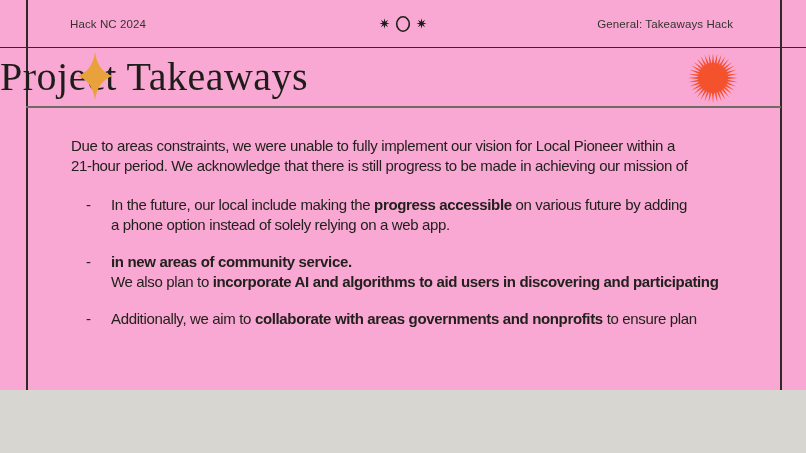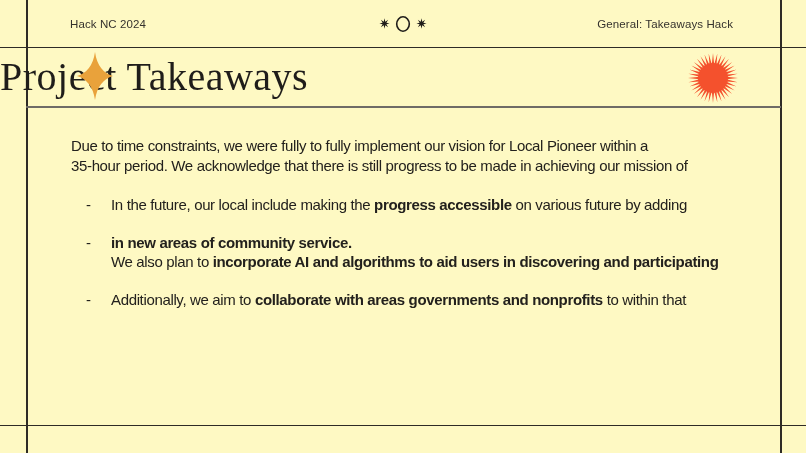--- a/index.html
+++ b/index.html
@@ -1,19 +1,19 @@
 <!DOCTYPE html>
 <html><head>
 <meta charset="utf-8">
 <style>
   html,body{margin:0;padding:0;background:#d8d6d0;}
   .slide{
     position:relative;
-    width:806px;height:453px;
-    background:#fef9c3;
+    width:806px;height:390px;
+    background:#f9a8d4;
     font-family:"Liberation Sans",sans-serif;
     overflow:hidden;
   }
   
   .gridline{position:absolute;background:#2E2B26;}
   .gl-v{top:0;bottom:0;width:1.5px;}
   .gl-v.left{left:26px;}
   .gl-v.right{left:780px;}
   .gl-h{left:0;right:0;height:1.5px;}
   .gl-h.top{top:46.5px;}
@@ -97,39 +97,40 @@
     <path d="M 0 -24 Q 2.8 -4.5 18 0 Q 2.8 4.5 0 24 Q -2.8 4.5 -18 0 Q -2.8 -4.5 0 -24 Z" fill="#E9A23B"></path>
   </svg>
 
   <svg class="deco sun" width="52" height="52" viewBox="-26 -26 52 52">
     <polygon class="js-sunburst" fill="#F4512D" points="0.00,-25.00 1.18,-13.45 4.34,-24.62 3.49,-13.04 8.55,-23.49 5.71,-12.24 12.50,-21.65 7.74,-11.06 16.07,-19.15 9.55,-9.55 19.15,-16.07 11.06,-7.74 21.65,-12.50 12.24,-5.71 23.49,-8.55 13.04,-3.49 24.62,-4.34 13.45,-1.18 25.00,0.00 13.45,1.18 24.62,4.34 13.04,3.49 23.49,8.55 12.24,5.71 21.65,12.50 11.06,7.74 19.15,16.07 9.55,9.55 16.07,19.15 7.74,11.06 12.50,21.65 5.71,12.24 8.55,23.49 3.49,13.04 4.34,24.62 1.18,13.45 0.00,25.00 -1.18,13.45 -4.34,24.62 -3.49,13.04 -8.55,23.49 -5.71,12.24 -12.50,21.65 -7.74,11.06 -16.07,19.15 -9.55,9.55 -19.15,16.07 -11.06,7.74 -21.65,12.50 -12.24,5.71 -23.49,8.55 -13.04,3.49 -24.62,4.34 -13.45,1.18 -25.00,0.00 -13.45,-1.18 -24.62,-4.34 -13.04,-3.49 -23.49,-8.55 -12.24,-5.71 -21.65,-12.50 -11.06,-7.74 -19.15,-16.07 -9.55,-9.55 -16.07,-19.15 -7.74,-11.06 -12.50,-21.65 -5.71,-12.24 -8.55,-23.49 -3.49,-13.04 -4.34,-24.62 -1.18,-13.45"></polygon>
     <circle cx="0" cy="0" r="15" fill="#F4512D"></circle>
   </svg>
 
   <div class="body">
     <div class="intro" id="intro">
-        <div class="tline"><span>Due to time constraints, we were fully to fully implement our vision for Local Pioneer within a</span></div>
-        <div class="tline"><span>35-hour period. We acknowledge that there is still progress to be made in achieving our mission of</span></div>
+        <div class="tline"><span>Due to areas constraints, we were unable to fully implement our vision for Local Pioneer within a</span></div>
+        <div class="tline"><span>21-hour period. We acknowledge that there is still progress to be made in achieving our mission of</span></div>
       </div>
     <div class="bullets" id="bullets">
         <div class="bullet">
           <div class="bullet-marker">-</div>
           <div class="bullet-lines">
             <div class="tline"><span>In the future, our local include making the </span><b>progress accessible</b><span> on various future by adding</span></div>
+            <div class="tline"><span>a phone option instead of solely relying on a web app.</span></div>
           </div>
         </div>
         <div class="bullet">
           <div class="bullet-marker">-</div>
           <div class="bullet-lines">
             <div class="tline"><b>in new areas of community service.</b></div>
             <div class="tline"><span>We also plan to </span><b>incorporate AI and algorithms to aid users in discovering and participating</b></div>
           </div>
         </div>
         <div class="bullet">
           <div class="bullet-marker">-</div>
           <div class="bullet-lines">
-            <div class="tline"><span>Additionally, we aim to </span><b>collaborate with areas governments and nonprofits</b><span> to within that</span></div>
+            <div class="tline"><span>Additionally, we aim to </span><b>collaborate with areas governments and nonprofits</b><span> to ensure plan</span></div>
           </div>
         </div>
       </div>
   </div>
 
 </div>
 
 </body></html>

